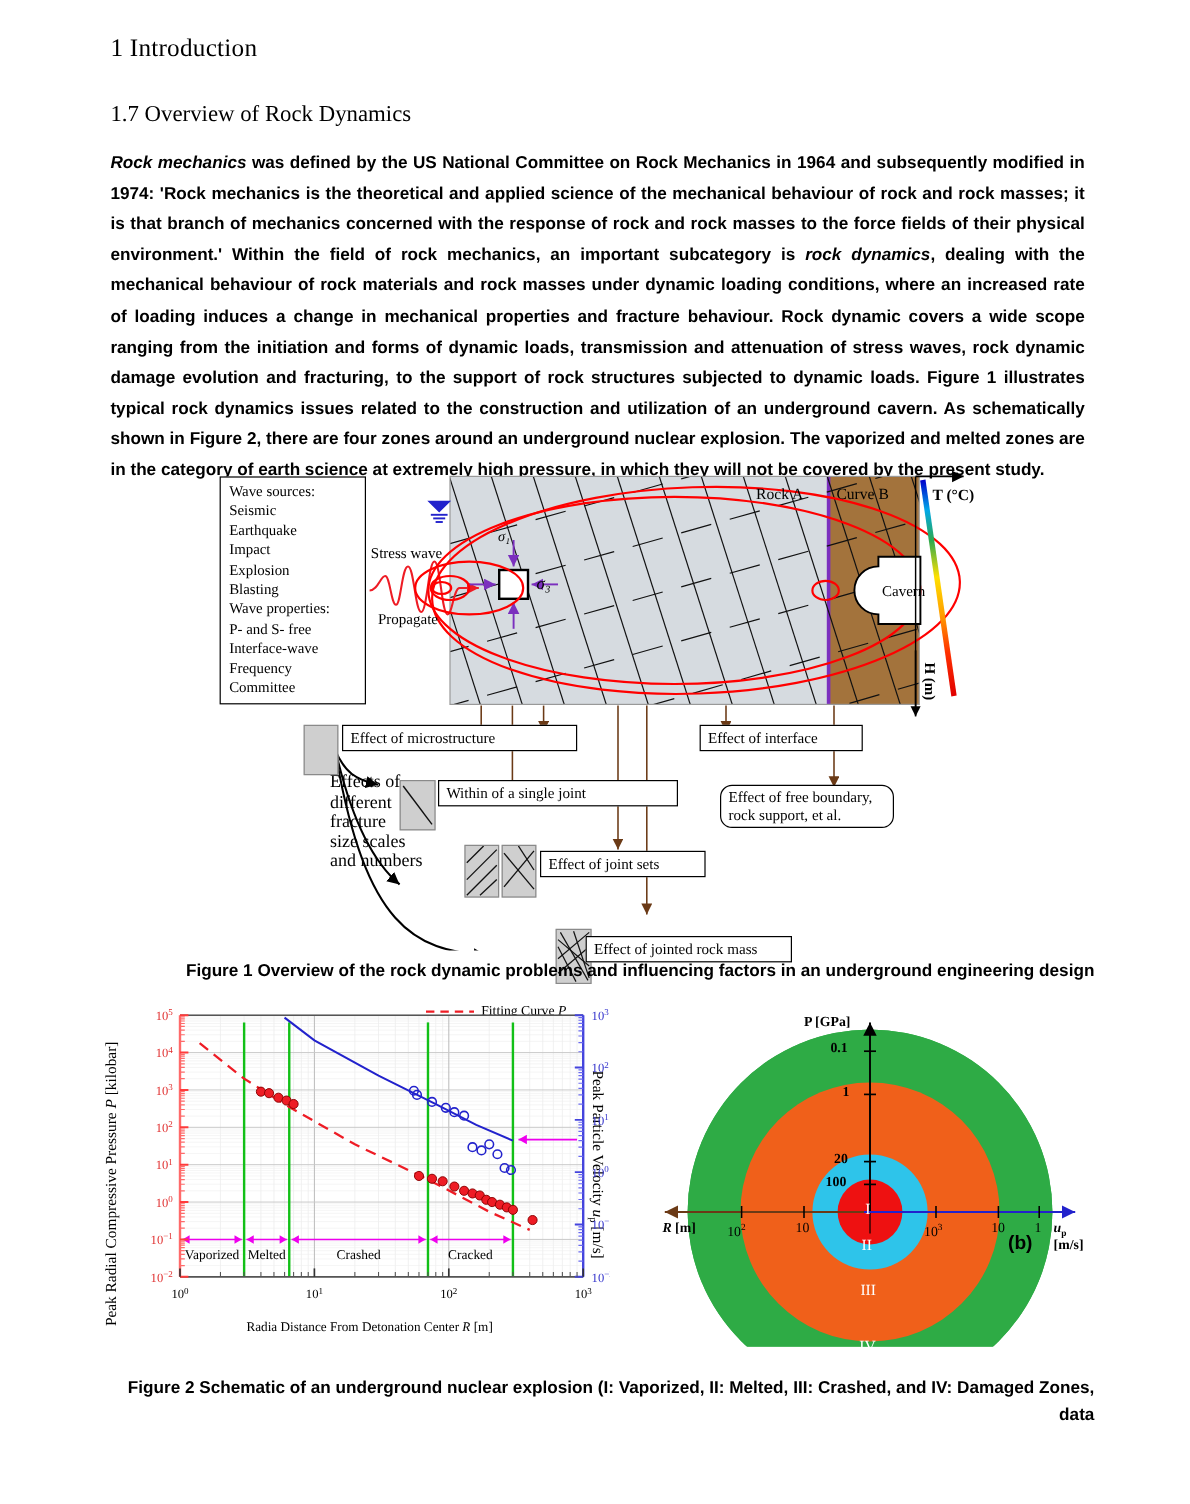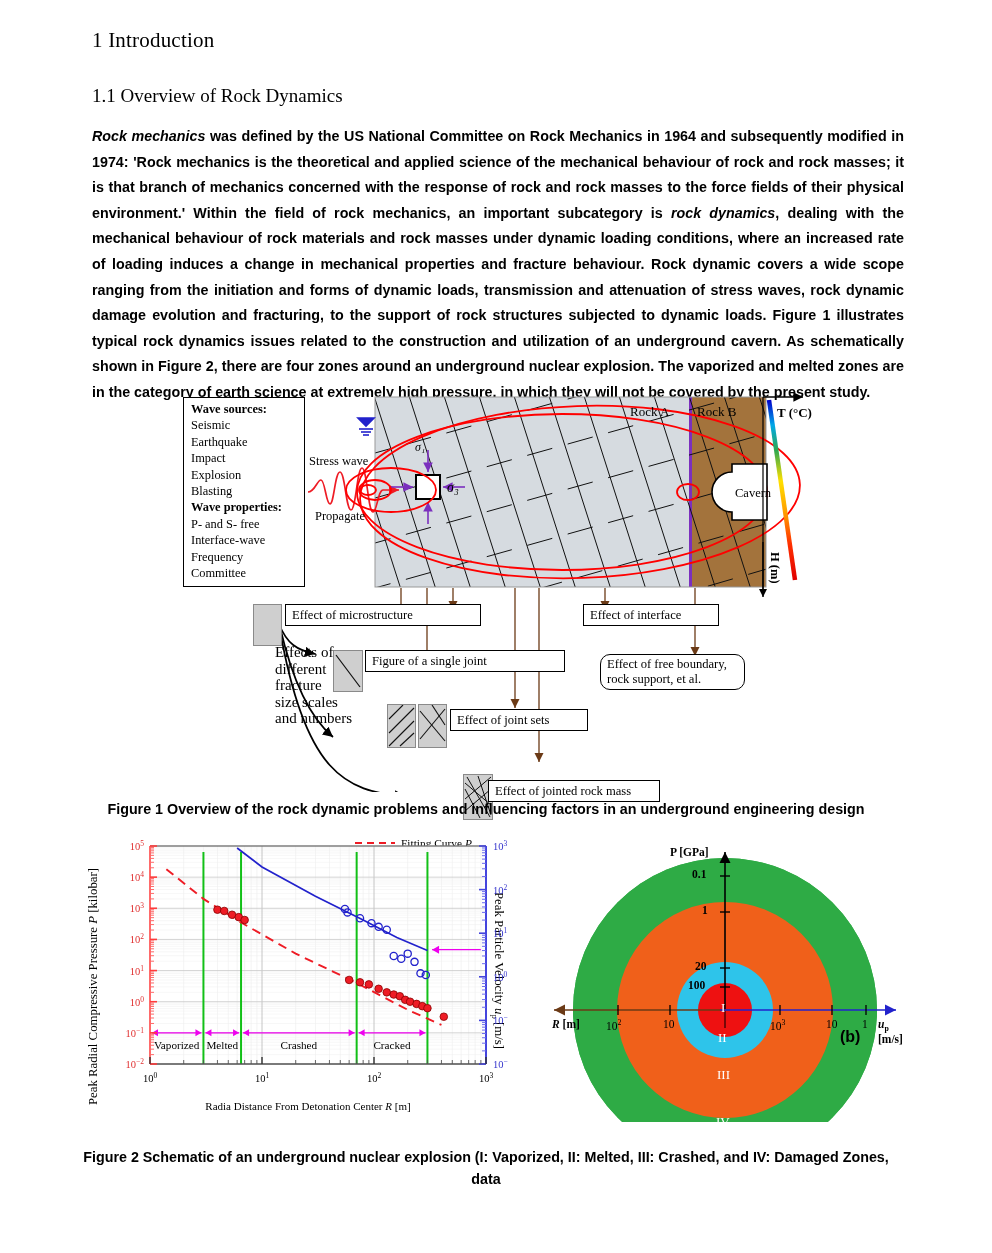--- a/index.html
+++ b/index.html
@@ -3,29 +3,29 @@
 <meta charset="utf-8">
 <style>
   html,body{margin:0;padding:0;background:#fff;}
   body{width:992px;height:1253px;position:relative;font-family:"Liberation Sans",sans-serif;color:#000;overflow:hidden;}
   .page{position:absolute;left:0;top:0;width:992px;height:1253px;}
 
   
   .h1{position:absolute;left:92px;top:28px;font-family:"Liberation Serif",serif;font-size:21px;font-weight:400;letter-spacing:.2px;}
   .h2{position:absolute;left:92px;top:85px;font-family:"Liberation Serif",serif;font-size:19px;font-weight:400;}
   .para{position:absolute;left:92px;top:124px;width:812px;font-size:14.3px;line-height:25.6px;text-align:justify;font-weight:600;}
-  .caption{position:absolute;width:812px;left:80px;text-align:center;font-size:14.3px;font-weight:600;line-height:22px;}
+  .caption{position:absolute;width:812px;left:100px;text-align:right;font-size:14.3px;font-weight:600;line-height:22px;}
   #fig1-caption{top:798px;}
   #fig2-caption{top:1146px;}
 
   
   #fig1{position:absolute;left:175px;top:392px;width:640px;height:400px;}
   .wsbox{position:absolute;left:8px;top:5px;width:122px;height:190px;border:1.2px solid #000;background:#fff;
          font-family:"Liberation Serif",serif;font-size:12.4px;line-height:16.4px;padding:3px 0 0 7px;box-sizing:border-box;}
-  .wsbox b{font-weight:700;}
+  .wsbox b{font-weight:400;}
   .swlabel{position:absolute;font-family:"Liberation Serif",serif;font-size:12.5px;}
   #sw-stress{left:134px;top:62px;}
   #sw-prop{left:140px;top:117px;}
   .rockAwide{position:absolute;left:200px;top:5px;width:316px;height:190px;background:#d6dbe0;}
   .rockB{position:absolute;left:516px;top:5px;width:75px;height:190px;background:#a3733c;}
   .rockdiv{position:absolute;left:514px;top:5px;width:2.5px;height:190px;background:#7b2fbe;}
   .rocklabel{position:absolute;font-family:"Liberation Serif",serif;font-size:13px;}
   #lab-rockA{left:455px;top:12px;}
   #lab-rockB{left:522px;top:12px;}
   #lab-cavern{left:560px;top:94px;font-size:12.5px;}
@@ -63,21 +63,21 @@
   .bax{position:absolute;font-family:"Liberation Serif",serif;font-size:11.5px;}
   sup{font-size:.68em;vertical-align:super;}
   sub{font-size:.68em;vertical-align:sub;}
 </style>
 </head>
 <body>
 
 <div class="page">
 
   <div class="h1">1 Introduction</div>
-  <div class="h2">1.1 Overview of Rock Dynamics</div>
+  <div class="h2">1.7 Overview of Rock Dynamics</div>
   <div class="para" id="body-paragraph"><span style="font-style: italic; font-weight: 700;">Rock mechanics</span><span> was defined by the US National Committee on Rock Mechanics in 1964 and subsequently modified in 1974: 'Rock mechanics is the theoretical and applied science of the mechanical behaviour of rock and rock masses; it is that branch of mechanics concerned with the response of rock and rock masses to the force fields of their physical environment.' Within the field of rock mechanics, an important subcategory is </span><span style="font-style: italic; font-weight: 700;">rock dynamics</span><span>, dealing with the mechanical behaviour of rock materials and rock masses under dynamic loading conditions, where an increased rate of loading induces a change in mechanical properties and fracture behaviour. Rock dynamic covers a wide scope ranging from the initiation and forms of dynamic loads, transmission and attenuation of stress waves, rock dynamic damage evolution and fracturing, to the support of rock structures subjected to dynamic loads. Figure 1 illustrates typical rock dynamics issues related to the construction and utilization of an underground cavern. As schematically shown in Figure 2, there are four zones around an underground nuclear explosion. The vaporized and melted zones are in the category of earth science at extremely high pressure, in which they will not be covered by the present study.</span></div>
 
   <div id="fig1">
 
     <div class="rockAwide"></div>
     <div class="rockB"></div>
     <div class="rockdiv"></div>
 
     <svg width="640" height="400" style="position:absolute;left:0;top:0;">
       <defs>
@@ -200,21 +200,21 @@
       <span>Interface-wave</span><br>
       <span>Frequency</span><br>
       <span>Committee</span>
     </div>
 
     <div class="swlabel" id="sw-stress">Stress wave</div>
     <div class="swlabel" id="sw-prop">Propagate</div>
     <div class="rocklabel" id="lab-sig1">σ₁</div>
     <div class="rocklabel" id="lab-sig3">σ₃</div>
     <div class="rocklabel" id="lab-rockA">Rock A</div>
-    <div class="rocklabel" id="lab-rockB">Rock B</div>
+    <div class="rocklabel" id="lab-rockB">Curve B</div>
     <div class="rocklabel" id="lab-cavern">Cavern</div>
     <div class="rocklabel" id="lab-T">T (°C)</div>
     <div class="rocklabel" id="lab-H">H (m)</div>
 
     <div class="chip" style="left:78px;top:212px;width:27px;height:40px;"></div>
     <div class="chip" style="left:158px;top:258px;width:28px;height:40px;">
       <svg width="28" height="40">
           <line x1="2" y1="4" x2="26" y2="36" stroke="#111" stroke-width="1.2"></line>
         </svg>
     </div>
@@ -244,21 +244,21 @@
             <line x1="1" y1="24" x2="27" y2="2"></line>
         <line x1="1" y1="36" x2="27" y2="14"></line>
             <line x1="3" y1="2" x2="26" y2="42"></line>
         <line x1="14" y1="1" x2="27" y2="40"></line>
             <line x1="1" y1="14" x2="16" y2="43"></line>
           </g>
         </svg>
     </div>
 
     <div class="effbox" style="left:110px;top:212px;width:196px;">Effect of microstructure</div>
-    <div class="effbox" style="left:190px;top:258px;width:200px;">Figure of a single joint</div>
+    <div class="effbox" style="left:190px;top:258px;width:200px;">Within of a single joint</div>
     <div class="effbox" style="left:275px;top:317px;width:138px;">Effect of joint sets</div>
     <div class="effbox" style="left:313px;top:388px;width:172px;">Effect of jointed rock mass</div>
     <div class="effbox" style="left:408px;top:212px;width:136px;">Effect of interface</div>
     <div class="effbox" style="left:425px;top:262px;width:145px;white-space:normal;line-height:15px;border-radius:10px;">Effect of free boundary, rock support, et al.</div>
 
     <div class="effects-text" id="effects-side-text">
         <div>Effects of</div>
         <div>different</div>
         <div>fracture</div>
         <div>size scales</div>

